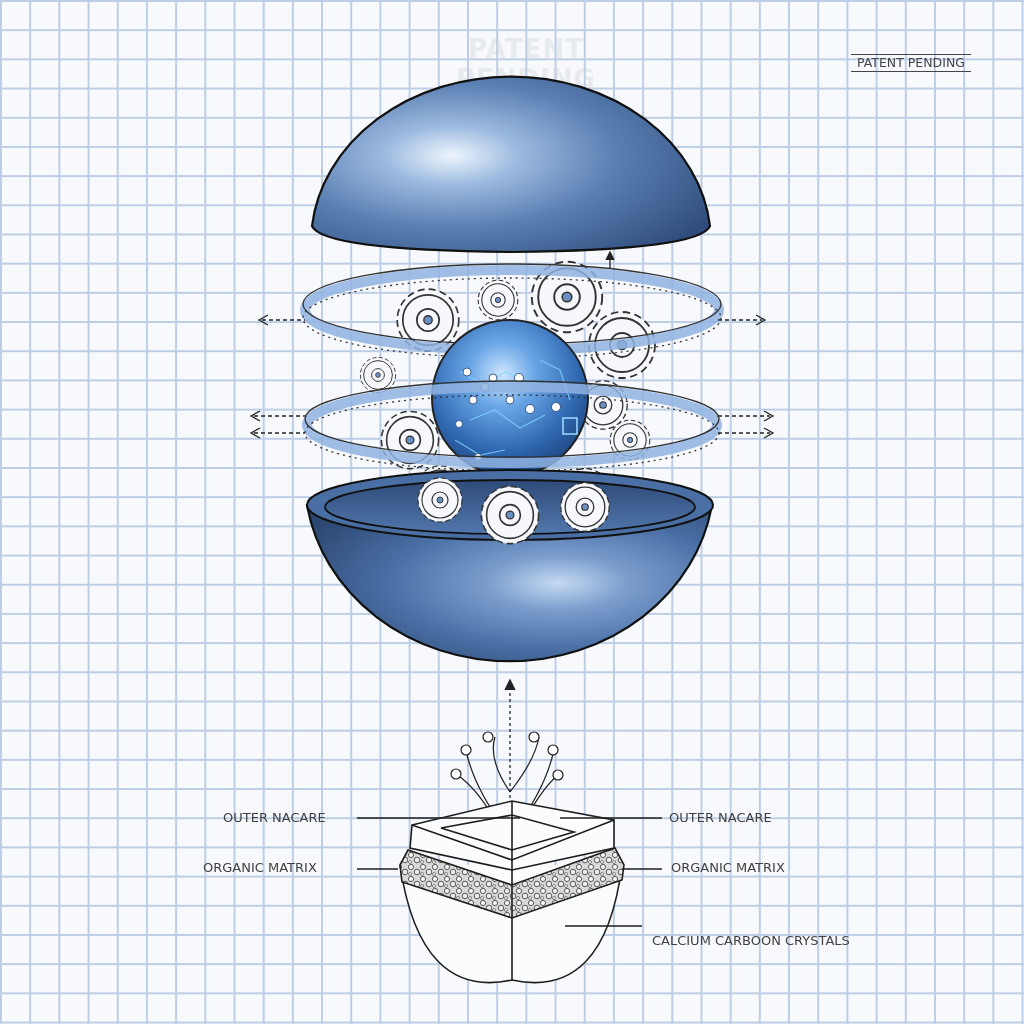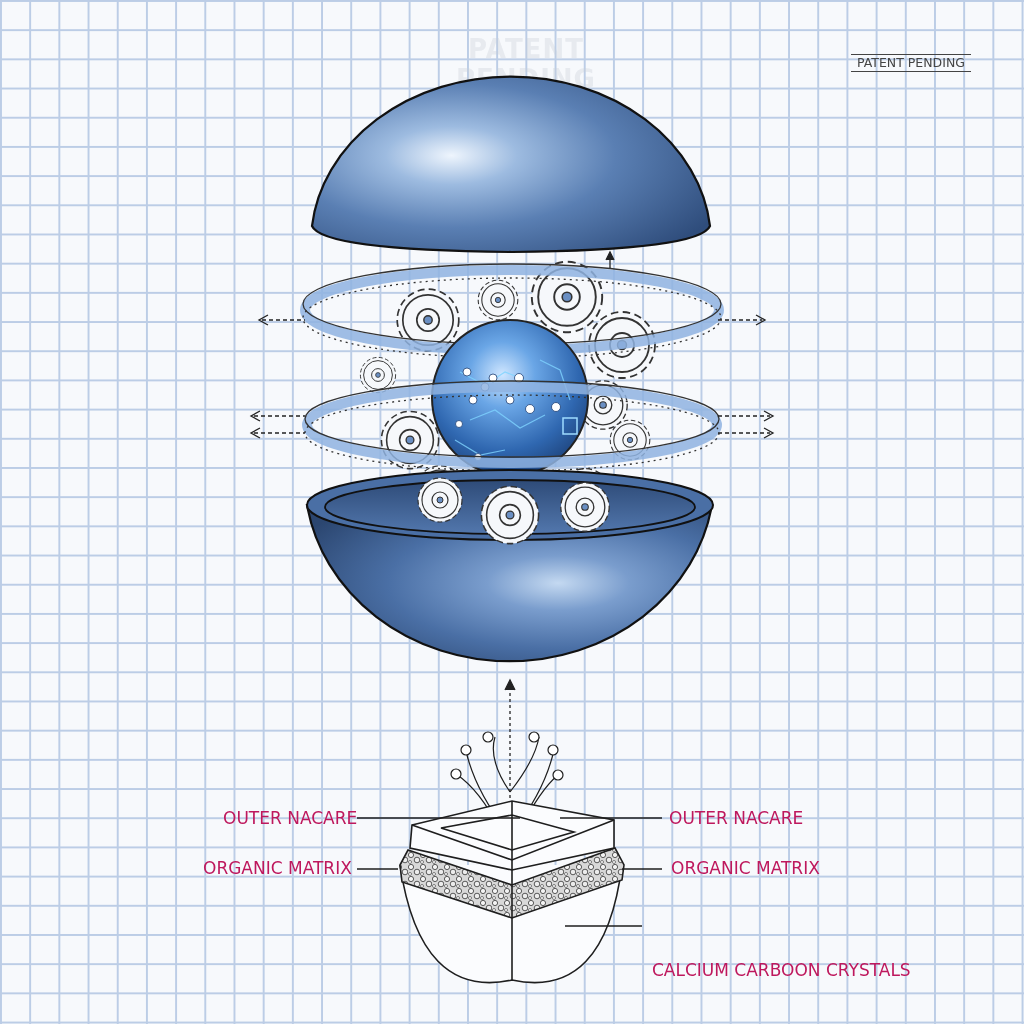--- a/index.html
+++ b/index.html
@@ -20,21 +20,21 @@
   }
   .stamp {
     position:absolute; left:851px; top:54px; width:120px;
     font-size:12.5px; color:#444; text-align:center;
     border-top:1.5px solid #444; border-bottom:1.5px solid #444;
     padding:1px 0; line-height:14px;
     font-family:"DejaVu Sans", sans-serif;
   }
   svg.art { position:absolute; left:0; top:0; }
   .label {
-    position:absolute; font-size:17px; color:#be185d;
+    position:absolute; font-size:13px; color:#404040;
     font-family:"DejaVu Sans", sans-serif; white-space:nowrap; line-height:20px;
   }
 </style>
 </head>
 <body>
 
 <div class="watermark">PATENT PENDING</div>
 <div class="stamp">PATENT PENDING</div>
 
 <svg class="art" width="1024" height="1024" viewBox="0 0 1024 1024">
@@ -185,13 +185,13 @@
     <line x1="560" y1="818" x2="662" y2="818"></line>
     <line x1="622" y1="869" x2="662" y2="869"></line>
     <line x1="565" y1="926" x2="642" y2="926"></line>
   </g>
 </svg>
 
 <div class="label" style="left:223px; top:808px;">OUTER NACARE</div>
 <div class="label" style="left:203px; top:858px;">ORGANIC MATRIX</div>
 <div class="label" style="left:669px; top:808px;">OUTER NACARE</div>
 <div class="label" style="left:671px; top:858px;">ORGANIC MATRIX</div>
-<div class="label" style="left:652px; top:960px;">CALCIUM CARBOON CRYSTALS</div>
+<div class="label" style="left:652px; top:931px;">CALCIUM CARBOON CRYSTALS</div>
 
 </body></html>

